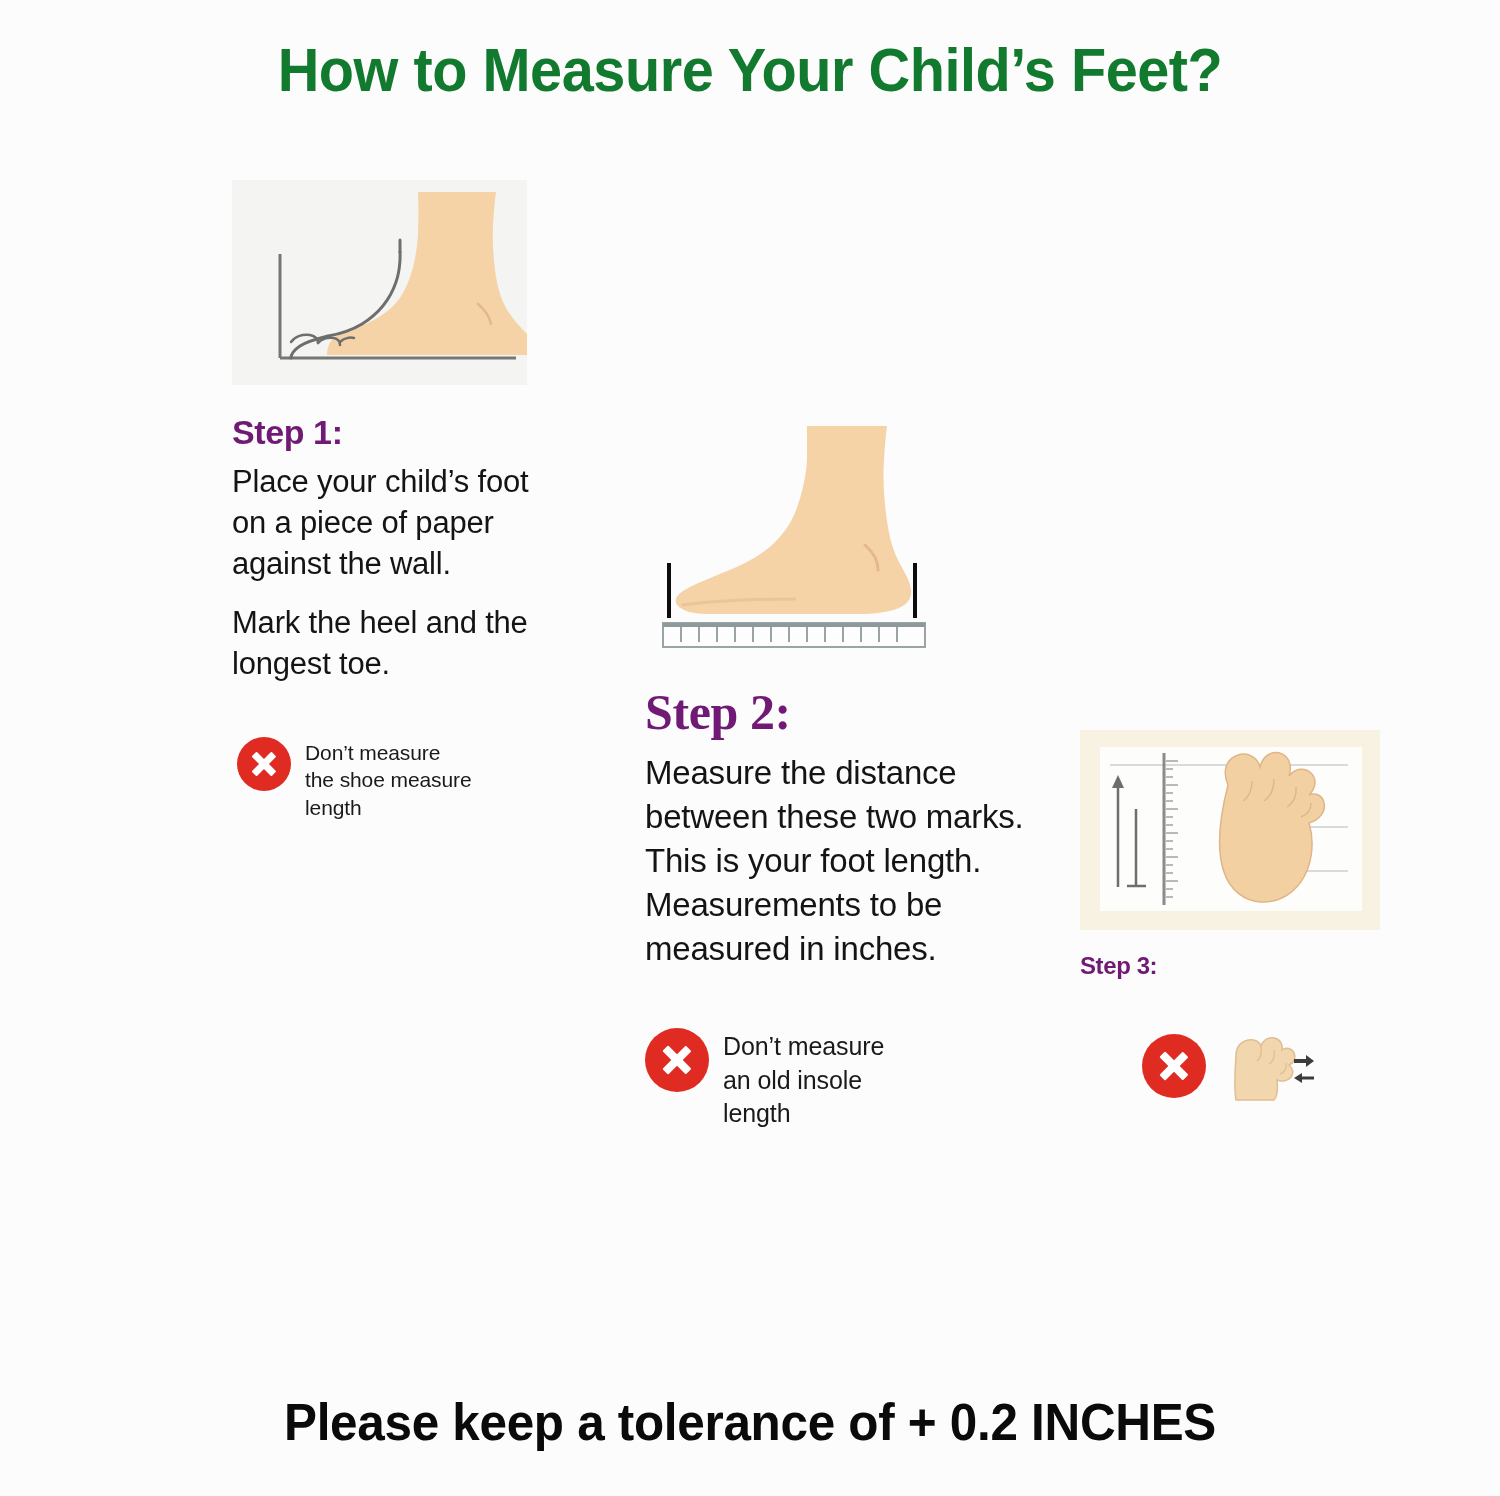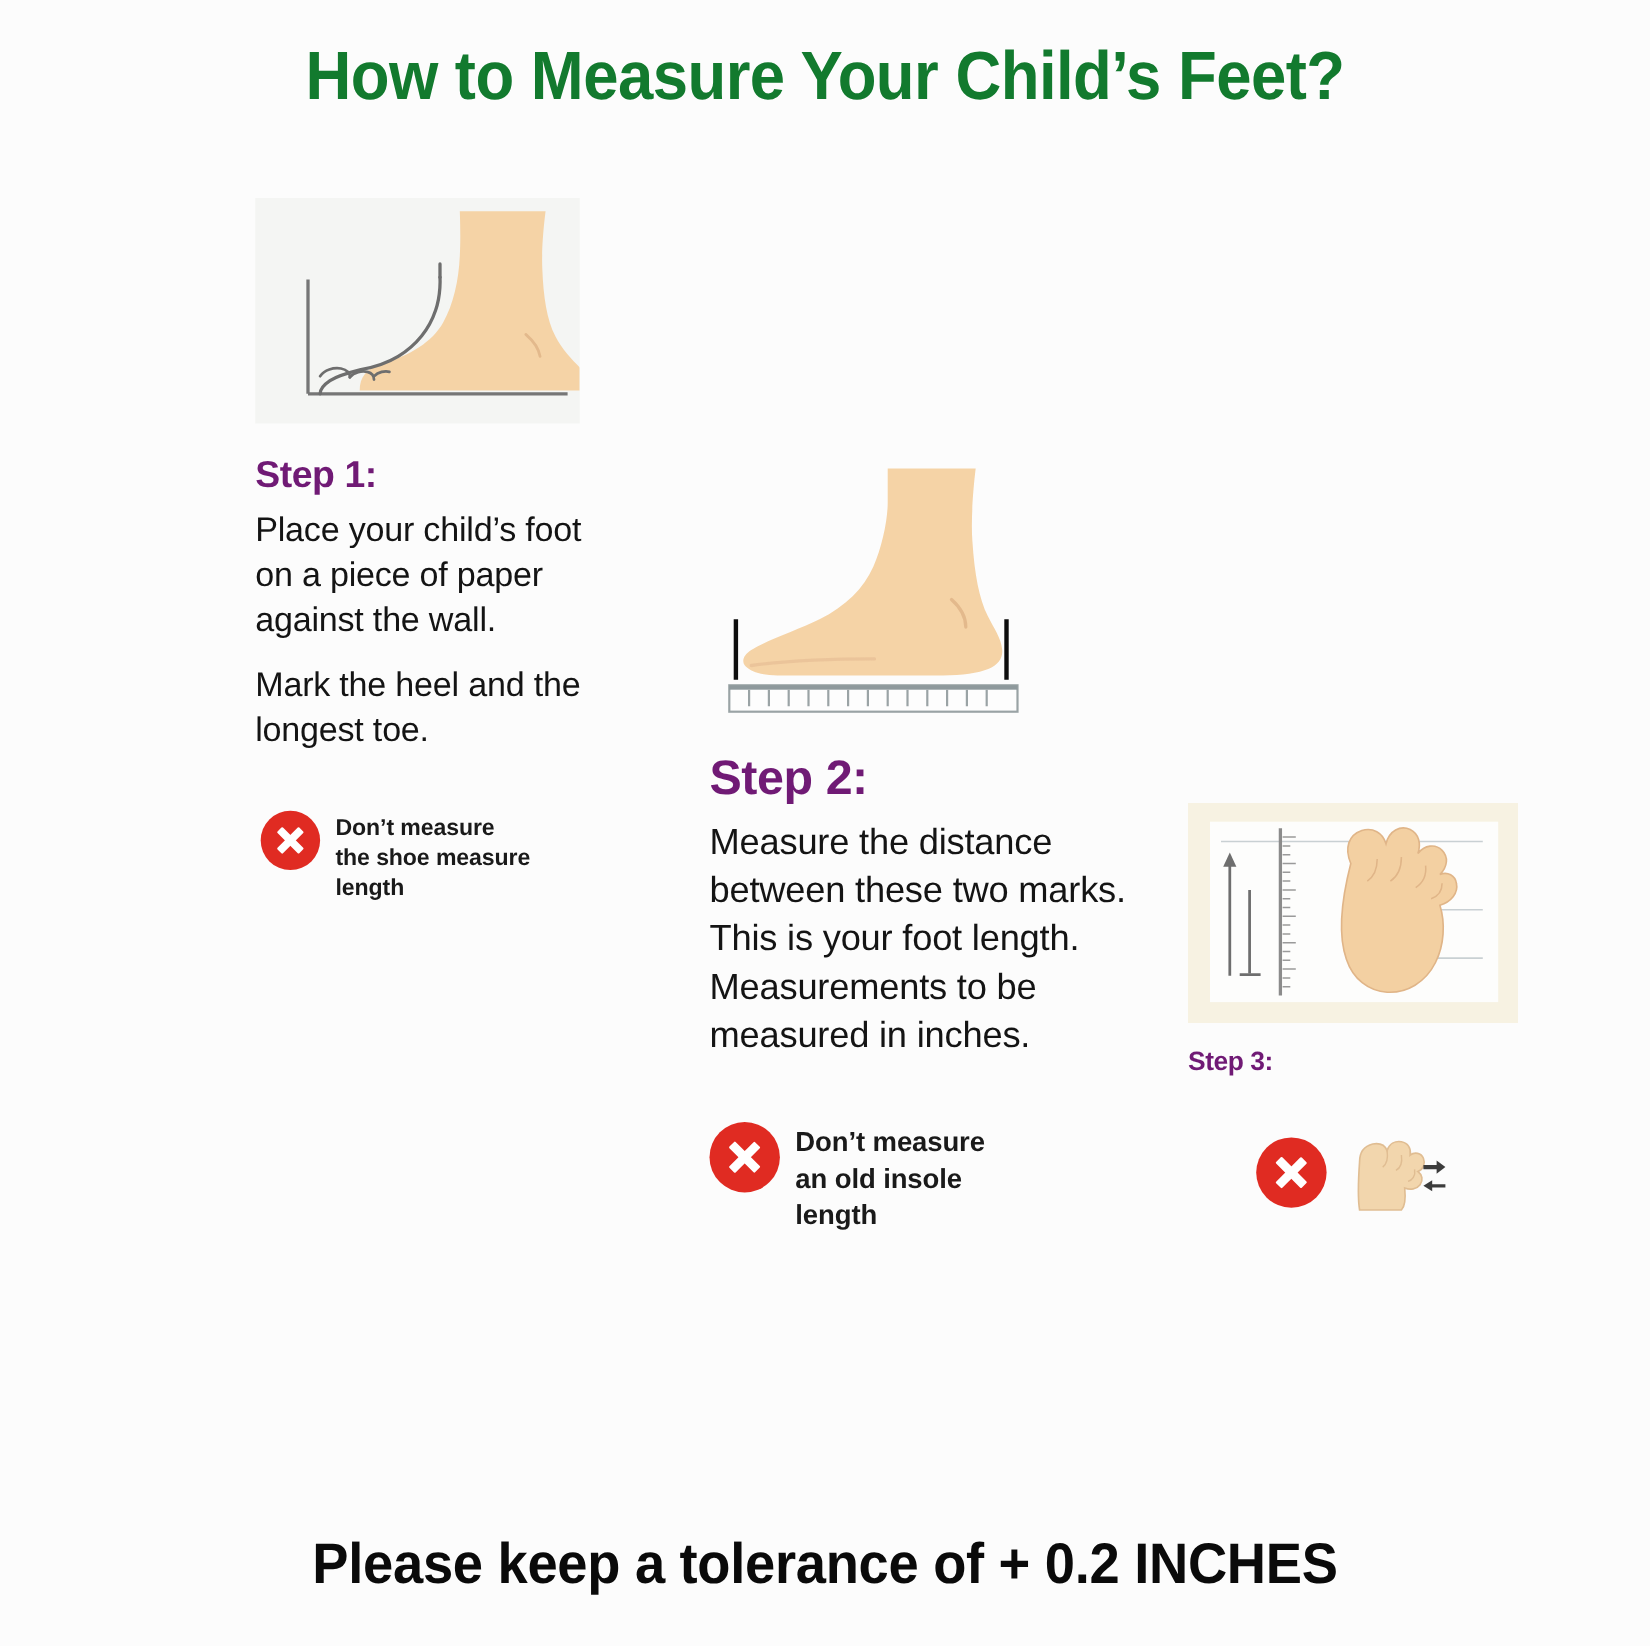--- a/index.html
+++ b/index.html
@@ -70,21 +70,21 @@
     letter-spacing: -0.4px;
   }
   .step-body {
     font-family: "Liberation Sans", sans-serif;
     font-weight: 400;
     color: #141414;
     letter-spacing: -0.2px;
   }
   #step1-block .step-heading { font-size: 34px; }
   #step1-block .step-body    { font-size: 31px; line-height: 1.32; }
-  #step2-block .step-heading { font-size: 44px; }
+  #step2-block .step-heading { font-size: 50px; font-family: Liberation Serif, serif; }
   #step2-block .step-body    { font-size: 33px; line-height: 1.33; }
   #step3-block .step-heading { font-size: 24px; }
   #step3-block .step-body    { font-size: 32px; line-height: 1.33; }
 
   .step-body p { margin: 0; }
   .step-body p + p { margin-top: 18px; }
   .step-heading { margin: 0 0 10px 0; }
 
   
   .illus-panel {
@@ -115,21 +115,20 @@
     left: 20px; top: 17px;
     width: 262px; height: 164px;
     background: #fdfdfc;
   }
 
   
   .warn-row {
     display: flex;
     align-items: flex-start;
     gap: 14px;
-    font-weight: bold;
   }
   #step1-warn { margin-top: 52px; margin-left: 5px; }
   #step2-warn { margin-top: 58px; margin-left: 0px; }
   #step3-warn { margin-top: 46px; margin-left: 62px; align-items: center; }
 
   .x-badge {
     flex: 0 0 auto;
     border-radius: 50%;
     background: #e02b22;
     position: relative;

